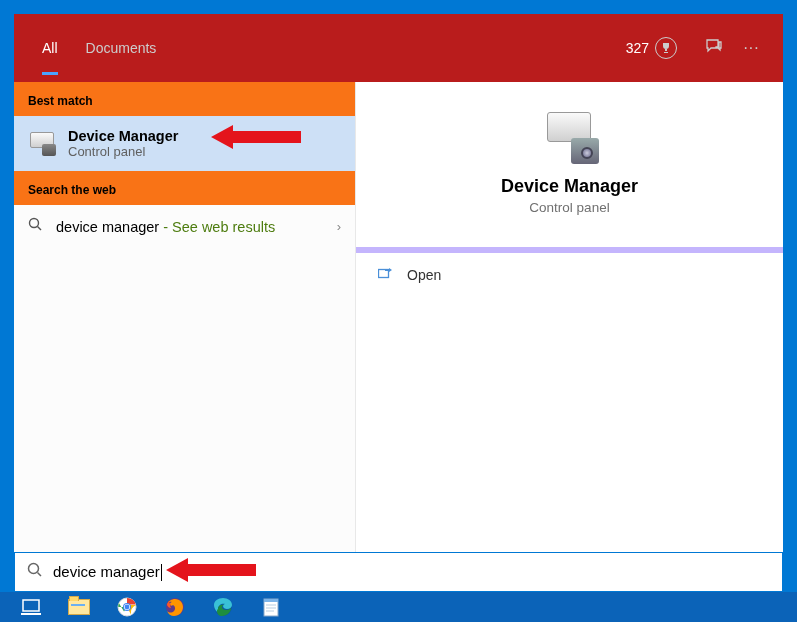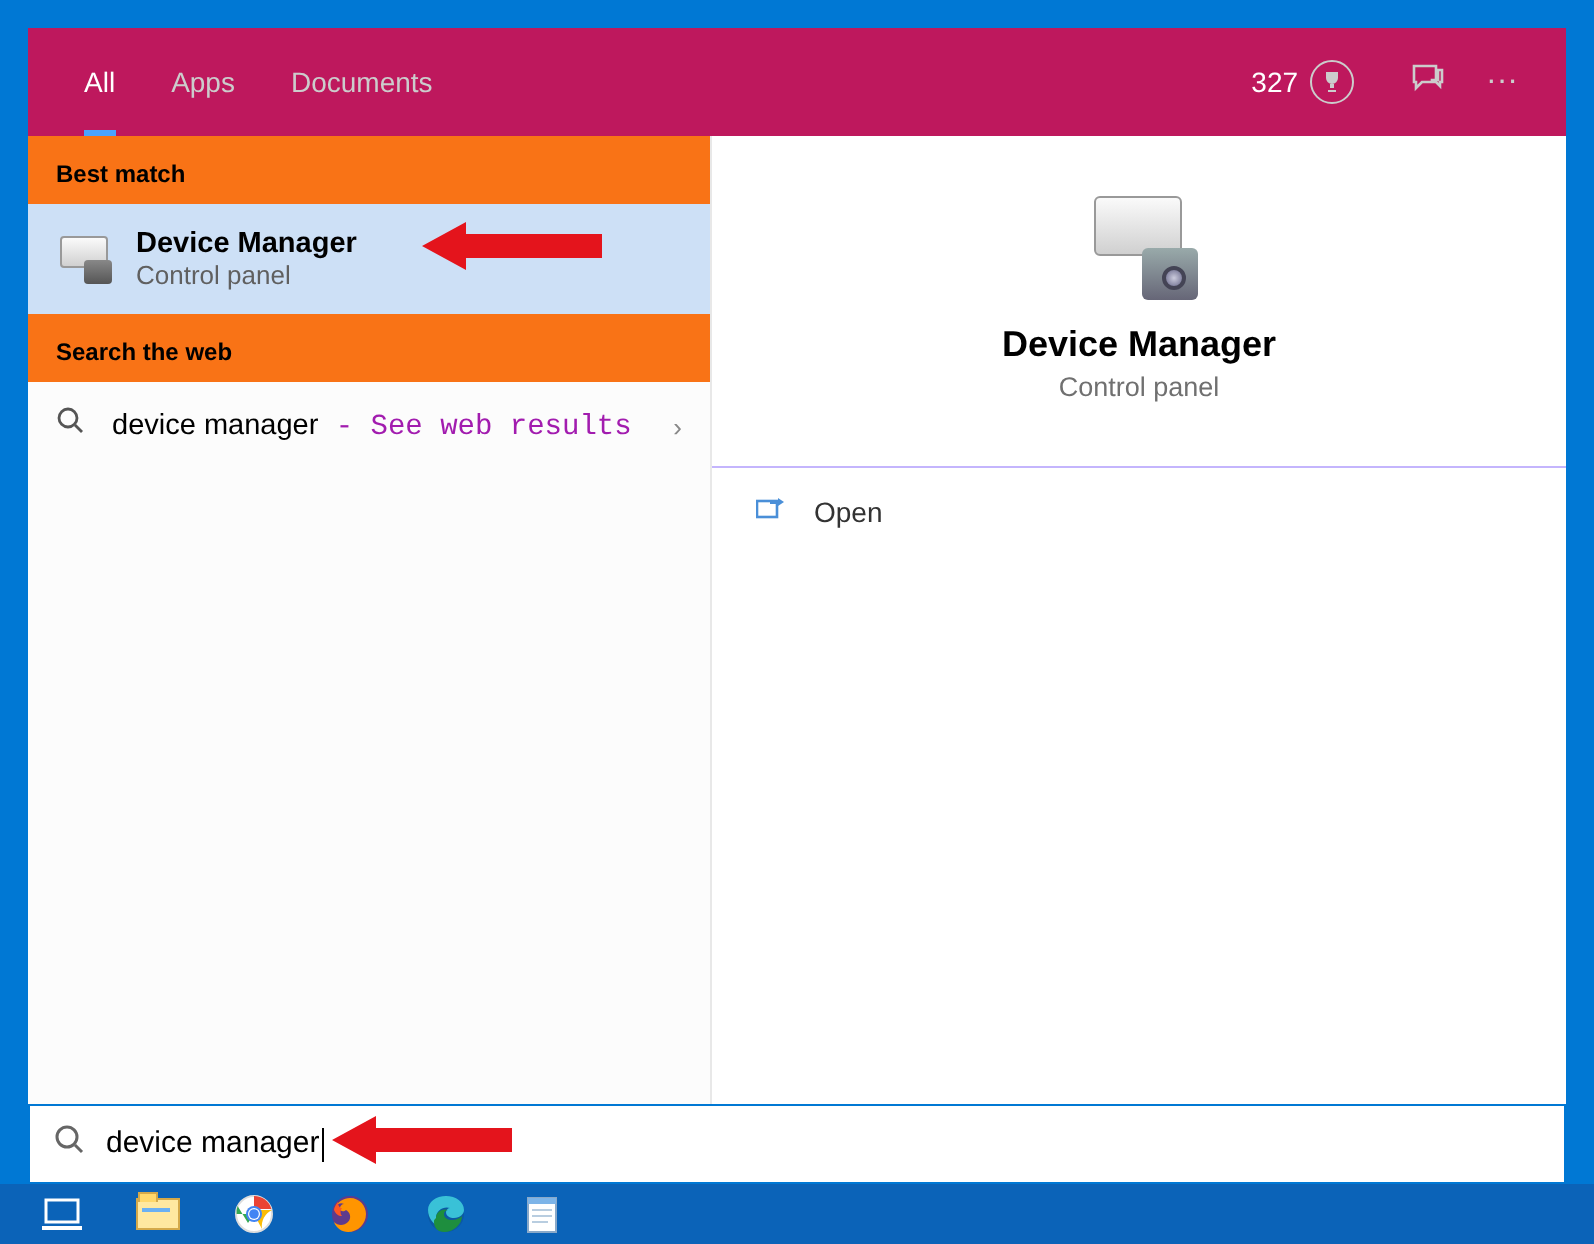--- a/index.html
+++ b/index.html
@@ -1,20 +1,20 @@
 <!DOCTYPE html>
 <html><head>
   <meta charset="utf-8">
   <style>
     * { margin: 0; padding: 0; box-sizing: border-box; font-family: 'Segoe UI', Tahoma, sans-serif; }
     body { width: 797px; height: 622px; background: #0078d4; overflow: hidden; position: relative; }
     
     .search-panel { position: absolute; top: 14px; left: 14px; width: 769px; height: 578px; background: #f5f5f5; }
     
-    .tab-bar { height: 54px; background: #be185d; display: flex; align-items: center; padding: 0 14px; color: #fff; }
+    .tab-bar { height: 68px; background: #b91c1c; display: flex; align-items: center; padding: 0 14px; color: #fff; }
     .tab { padding: 0 14px; font-size: 14px; cursor: pointer; color: #ccc; height: 54px; display: flex; align-items: center; position: relative; }
     .tab.active { color: #fff; font-weight: 500; }
     .tab.active::after { content: ''; position: absolute; bottom: 0; left: 14px; right: 14px; height: 3px; background: #4aa3ff; }
     .more-chevron { font-size: 10px; margin-left: 4px; }
     .spacer { flex: 1; }
     .reward { display: flex; align-items: center; gap: 6px; color: #fff; margin-right: 18px; font-size: 14px; }
     .reward-icon { width: 22px; height: 22px; border: 1.5px solid #ccc; border-radius: 50%; display: flex; align-items: center; justify-content: center; }
     .chat-icon, .ellipsis { color: #ccc; margin: 0 10px; cursor: pointer; font-size: 16px; }
     
     .content { display: flex; height: 484px; }
@@ -32,53 +32,52 @@
     
     .arrow-overlay { position: absolute; width: 90px; height: 24px; }
     .arrow-overlay.arrow1 { top: 9px; right: 54px; }
     .arrow-overlay.arrow2 { top: 5px; right: 526px; }
     .arrow-overlay svg { width: 100%; height: 100%; }
     
     .web-result { display: flex; align-items: center; padding: 12px 14px; gap: 12px; cursor: pointer; }
     .web-result .search-glyph { width: 16px; color: #555; }
     .web-result .wr-text { flex: 1; font-size: 14.5px; }
     .wr-text .q { color: #000; }
-    .wr-text .hint { color: #a21caf; font-family: Liberation Mono, monospace; }
+    .wr-text .hint { color: #4d7c0f; }
     .web-result .chev { color: #888; font-size: 13px; }
     
     .detail-hero { text-align: center; padding-top: 30px; }
     .dm-icon-lg { width: 58px; height: 52px; margin: 0 auto 12px; position: relative; }
     .dm-icon-lg::before { content: ''; position: absolute; width: 42px; height: 28px; background: linear-gradient(#fafafa,#d0d0d0); border: 1px solid #999; top: 0; left: 6px; border-radius: 3px; }
     .dm-icon-lg::after { content: ''; position: absolute; width: 28px; height: 26px; background: linear-gradient(#9aa,#667); border-radius: 3px; right: 0; bottom: 0; }
     .dm-lens { position: absolute; width: 12px; height: 12px; border: 2px solid #445; border-radius: 50%; right: 6px; bottom: 5px; background: radial-gradient(#ccd,#668); z-index: 2; }
     .detail-title { font-size: 18px; font-weight: 600; margin-bottom: 3px; }
     .detail-sub { font-size: 13.5px; color: #707070; }
     
-    .actions { margin-top: 32px; border-top: 1px solid #c4b5fd; }
+    .actions { margin-top: 32px; border-top: 6px solid #c4b5fd; }
     .action-row { display: flex; align-items: center; gap: 14px; padding: 14px 22px; font-size: 14px; color: #333; cursor: pointer; }
     .open-glyph { color: #4a8fd8; font-size: 14px; }
     
     .search-box-wrap { position: absolute; bottom: 0; left: 0; right: 0; height: 40px; background: #fff; border: 1.5px solid #0078d4; display: flex; align-items: center; padding: 0 12px; gap: 10px; }
     .search-box-wrap .sg { color: #666; }
     .search-input { flex: 1; border: none; outline: none; font-size: 15px; color: #000; position: relative; }
     .cursor-bar { display: inline-block; width: 1px; height: 17px; background: #000; vertical-align: middle; margin-left: 1px; }
     
     .taskbar { position: absolute; bottom: 0; left: 0; right: 0; height: 30px; background: #0b63b8; display: flex; align-items: center; padding: 0 18px; gap: 22px; }
     .tb-icon { width: 26px; height: 22px; display: flex; align-items: center; justify-content: center; font-size: 18px; cursor: pointer; }
     .fe-icon { width: 22px; height: 16px; background: #ffe8a0; border: 1px solid #d4a94a; position: relative; }
     .fe-icon::before { content: ''; position: absolute; top: -4px; left: 0; width: 8px; height: 4px; background: #ffd86b; border: 1px solid #d4a94a; border-bottom: none; }
     .fe-icon::after { content: ''; position: absolute; top: 4px; left: 2px; width: 14px; height: 2px; background: #6bb0f2; }
   </style>
 </head>
 <body>
 
 <div class="search-panel">
   <div class="tab-bar">
     <div class="tab active">All</div>
-    <div class="tab">Apps</div>
     <div class="tab">Documents</div>
     <div class="spacer"></div>
     <div class="reward">
       <span>327</span>
       <span class="reward-icon">
         <svg width="12" height="12" viewBox="0 0 12 12">
             <path d="M3 1h6v3a3 3 0 01-6 0V1zm2 6h2v2H5zM4 10h4v1H4z" fill="#ccc"></path>
           </svg>
       </span>
     </div>

